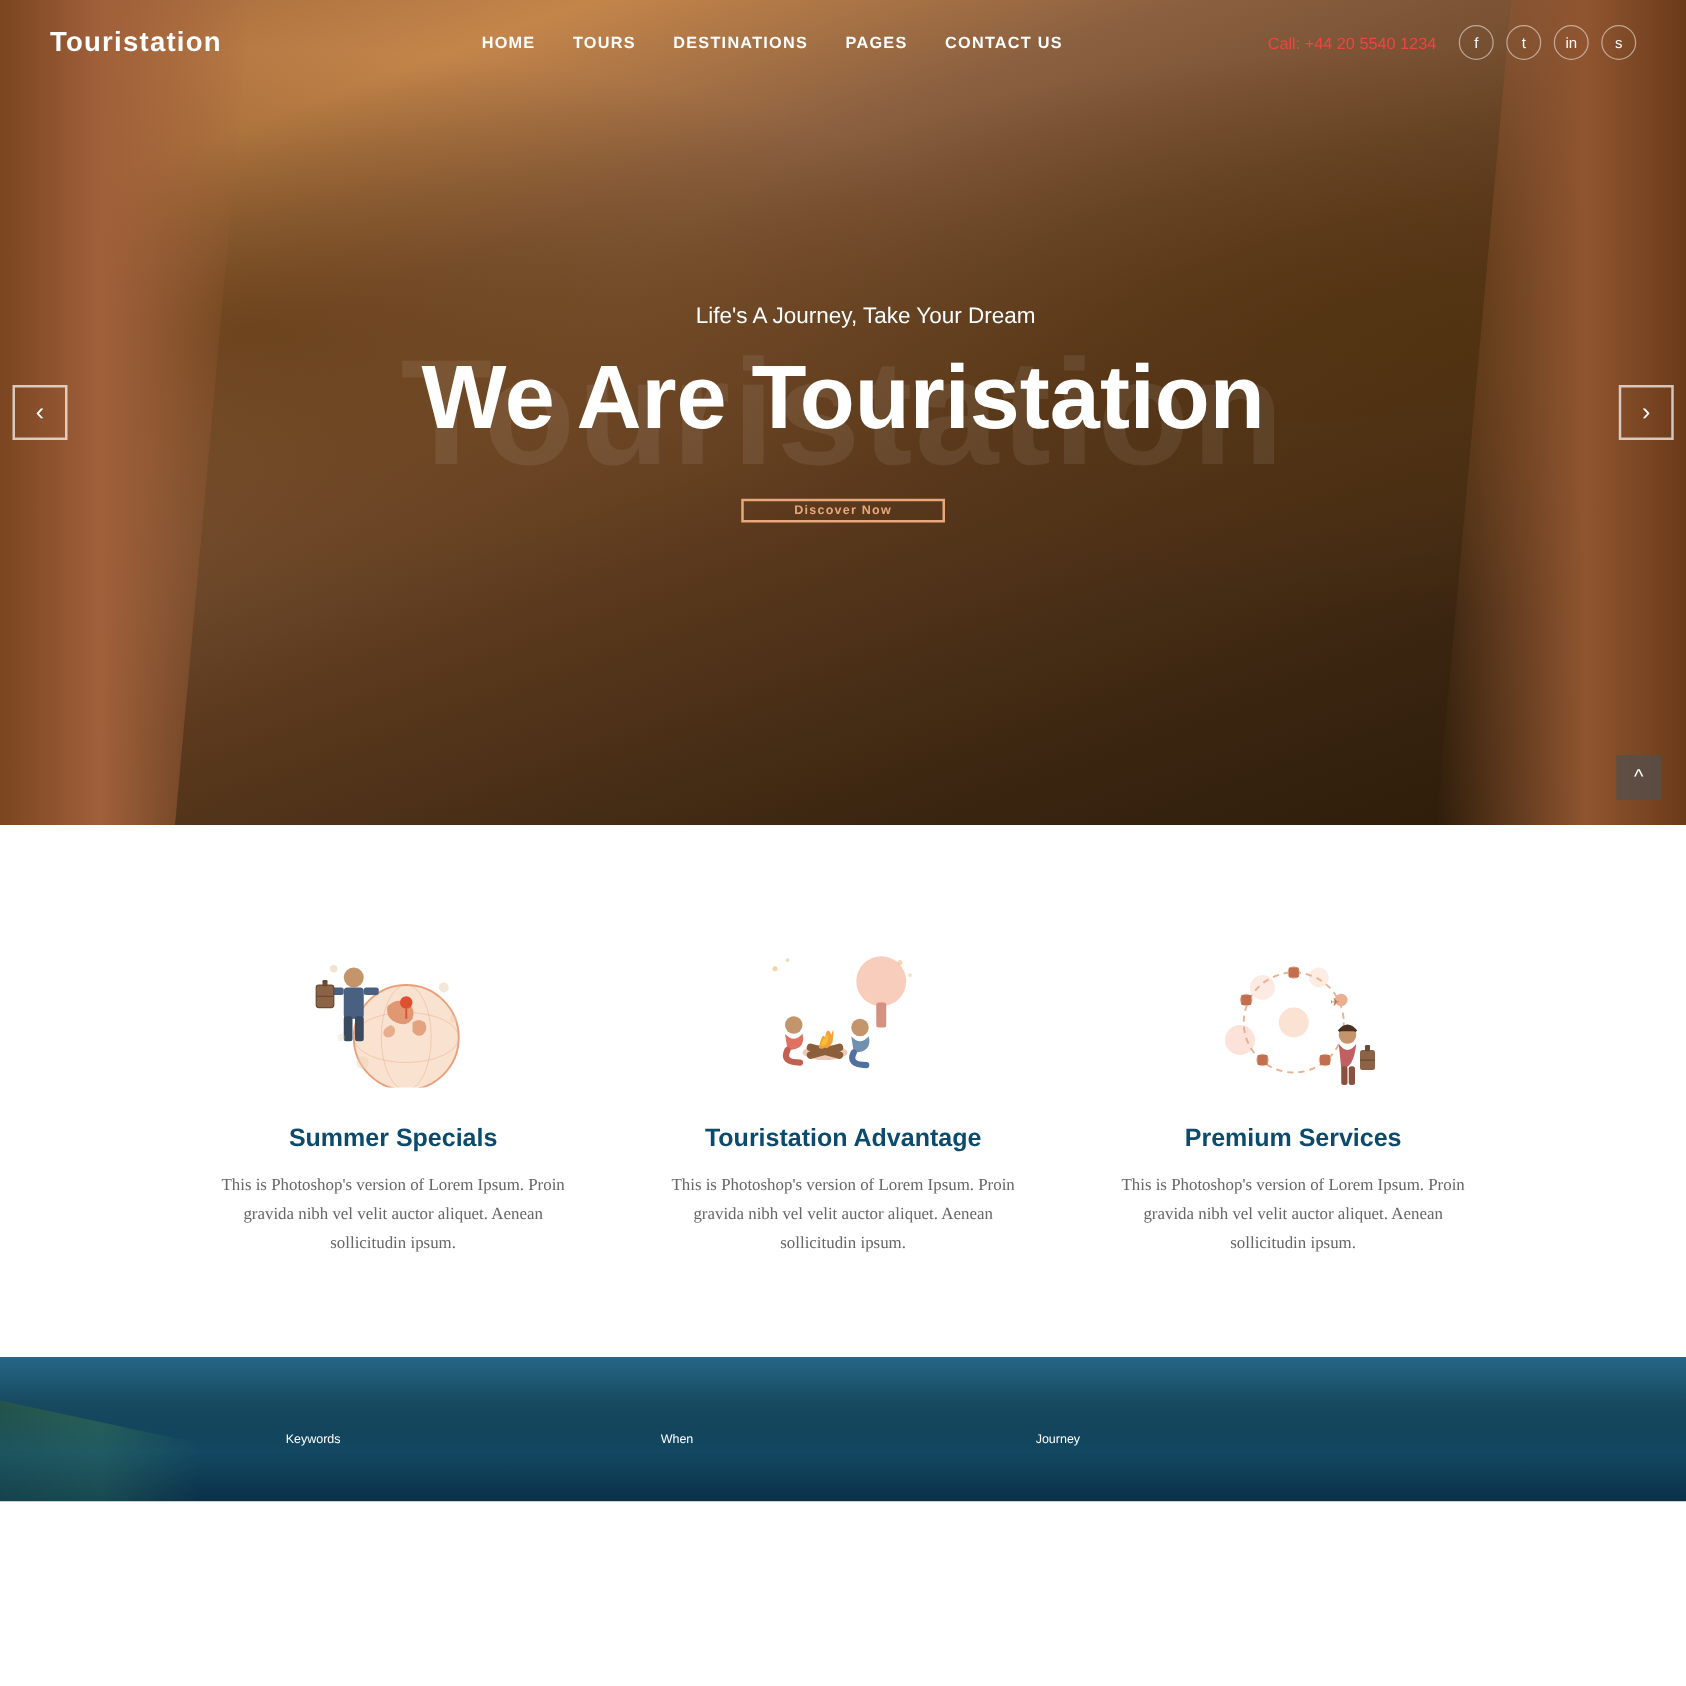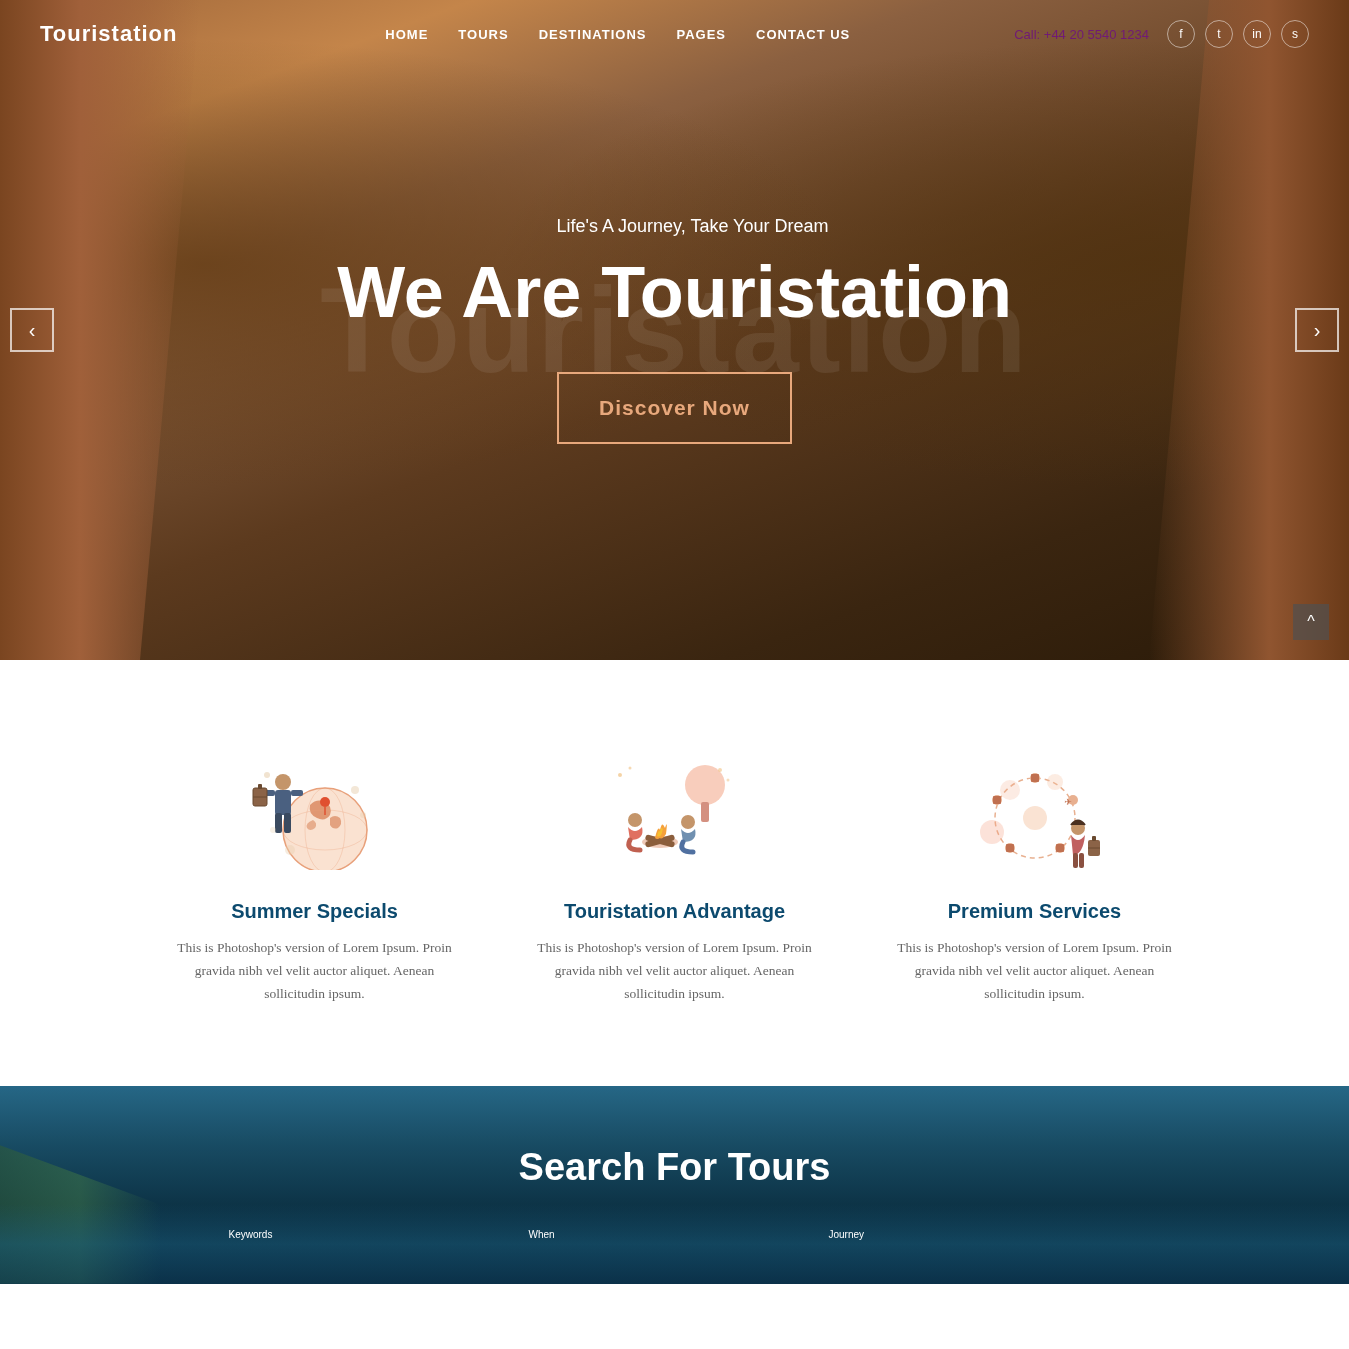--- a/index.html
+++ b/index.html
@@ -35,21 +35,21 @@
       font-weight: 600;
       letter-spacing: 1px;
       text-transform: uppercase;
     }
     .navbar-right {
       display: flex;
       align-items: center;
       gap: 18px;
     }
     .navbar-phone {
-      color: #701a75;
+      color: #ef4444;
       font-size: 13px;
     }
     .social-icons {
       display: flex;
       gap: 10px;
     }
     .social-icon {
       width: 28px;
       height: 28px;
       border: 1px solid rgba(255,255,255,0.5);
@@ -129,22 +129,22 @@
       z-index: 2;
       margin-bottom: 40px;
       line-height: 1.1;
     }
     .hero-btn {
       position: relative;
       z-index: 2;
       border: 2px solid #e8a87c;
       background: transparent;
       color: #e8a87c;
-      padding: 22px 40px;
-      font-size: 21px;
+      padding: 2px 40px;
+      font-size: 10px;
       font-weight: 600;
       cursor: pointer;
       letter-spacing: 1px;
       transition: all 0.3s;
     }
 
     .hero-arrow {
       position: absolute;
       top: 50%;
       transform: translateY(-50%);
@@ -447,20 +447,19 @@
     <p class="feature-desc">This is Photoshop's version of Lorem Ipsum. Proin gravida nibh vel velit auctor aliquet. Aenean sollicitudin ipsum.</p>
   </div>
 
 </section>
 
 <section class="search-section">
   <div class="search-section-bg"></div>
   <div class="cliff-left"></div>
   <div class="water-bottom"></div>
 
-  <h2 class="search-title">Search For Tours</h2>
 
   <div class="search-labels">
     <span class="search-label">Keywords</span>
     <span class="search-label">When</span>
     <span class="search-label">Journey</span>
   </div>
 </section>
 
 </body></html>

